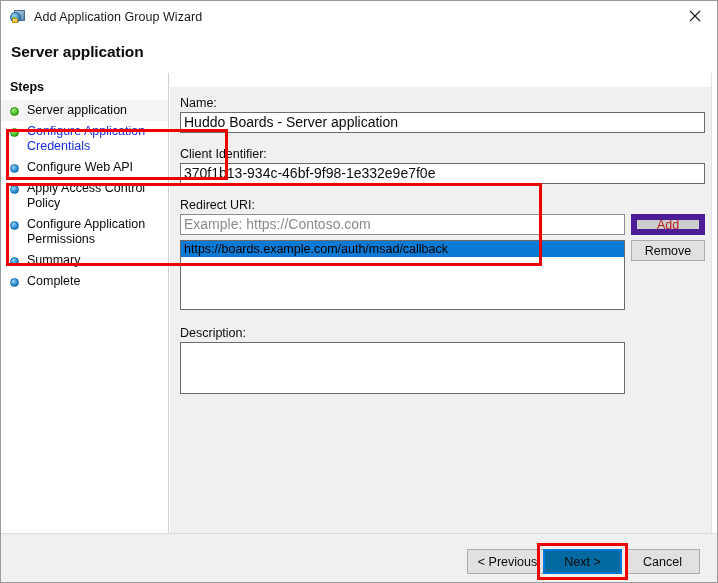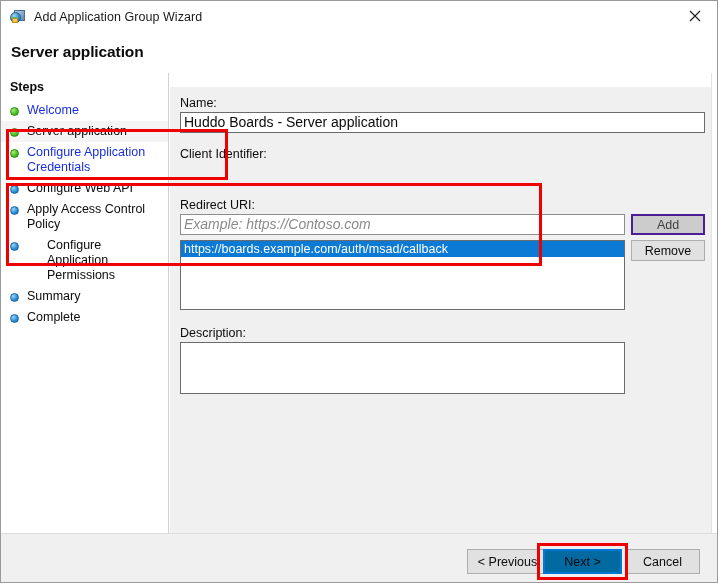--- a/index.html
+++ b/index.html
@@ -228,21 +228,21 @@
   }
   .listbox-item {
     font-size: 12.5px;
     line-height: 16px;
     padding: 0 2px 0 3px;
     color: #0b0b0b;
     white-space: nowrap;
   }
   .listbox-item.selected {
     background: #0b7ad5;
-    color: #ffffff;
+    color: #000000;
   }
 
   .textarea-box {
     position: absolute;
     box-sizing: border-box;
     background: #ffffff;
     border: 1px solid #6b6b6b;
   }
 
   .btn {
@@ -253,22 +253,22 @@
     font-family: "Liberation Sans", sans-serif;
     font-size: 12.5px;
     color: #0b0b0b;
     display: flex;
     align-items: center;
     justify-content: center;
     text-align: center;
   }
   .btn.disabled {
     background: #cccccc;
-    border: 2px solid #4c1d95;
-    color: #404040;
+    border: 6px solid #4c1d95;
+    color: #b91c1c;
   }
   .btn.focused {
     border: 2px solid #0078d7;
     background: #0369a1;
   }
 
   
   .footer {
     position: absolute;
     left: 0;
@@ -311,24 +311,20 @@
   <div class="header">
     <div class="header-title">Server application</div>
   </div>
 
   <div class="body-area">
 
     <div class="sidebar">
       <div class="steps-title">Steps</div>
       <div class="steps-list">
 
-        <div class="step">
-          <span class="step-bullet bullet-green"></span>
-          <span class="step-label link">Welcome</span>
-        </div>
 
         <div class="step current">
           <span class="step-bullet bullet-green"></span>
           <span class="step-label">Server application</span>
         </div>
 
         <div class="step">
           <span class="step-bullet bullet-green"></span>
           <span class="step-label link" style="max-width:128px;">Configure Application Credentials</span>
         </div>
@@ -338,21 +334,21 @@
           <span class="step-label">Configure Web API</span>
         </div>
 
         <div class="step">
           <span class="step-bullet bullet-blue"></span>
           <span class="step-label">Apply Access Control Policy</span>
         </div>
 
         <div class="step">
           <span class="step-bullet bullet-blue"></span>
-          <span class="step-label" style="max-width:128px;margin-left:20px;">Configure Application Permissions</span>
+          <span class="step-label" style="max-width:128px;">Configure Application Permissions</span>
         </div>
 
         <div class="step">
           <span class="step-bullet bullet-blue"></span>
           <span class="step-label">Summary</span>
         </div>
 
         <div class="step">
           <span class="step-bullet bullet-blue"></span>
           <span class="step-label">Complete</span>
@@ -360,23 +356,24 @@
 
       </div>
     </div>
 
     <div class="content">
 
       <div class="field-label" style="left:10px; top:9px;">Name:</div>
       <div class="txt-input" style="left:10px; top:25px; width:525px; height:21px;">Huddo Boards - Server application</div>
 
       <div class="field-label" style="left:10px; top:60px;">Client Identifier:</div>
+      <div class="txt-input" style="left:10px; top:76px; width:525px; height:21px;">370f1b13-934c-46bf-9f98-1e332e9e7f0e</div>
 
       <div class="field-label" style="left:10px; top:111px;">Redirect URI:</div>
-      <div class="txt-input placeholder" style="left:10px; top:127px; width:445px; height:21px;font-style:italic;">Example: https://Contoso.com</div>
+      <div class="txt-input placeholder" style="left:10px; top:127px; width:445px; height:21px;">Example: https://Contoso.com</div>
       <div class="btn disabled" style="left:461px; top:127px; width:74px; height:21px;">Add</div>
 
       <div class="listbox" style="left:10px; top:153px; width:445px; height:70px;">
         <div class="listbox-item selected">https://boards.example.com/auth/msad/callback</div>
       </div>
       <div class="btn" style="left:461px; top:153px; width:74px; height:21px;">Remove</div>
 
       <div class="field-label" style="left:10px; top:239px;">Description:</div>
       <div class="textarea-box" style="left:10px; top:255px; width:445px; height:52px;"></div>
 

